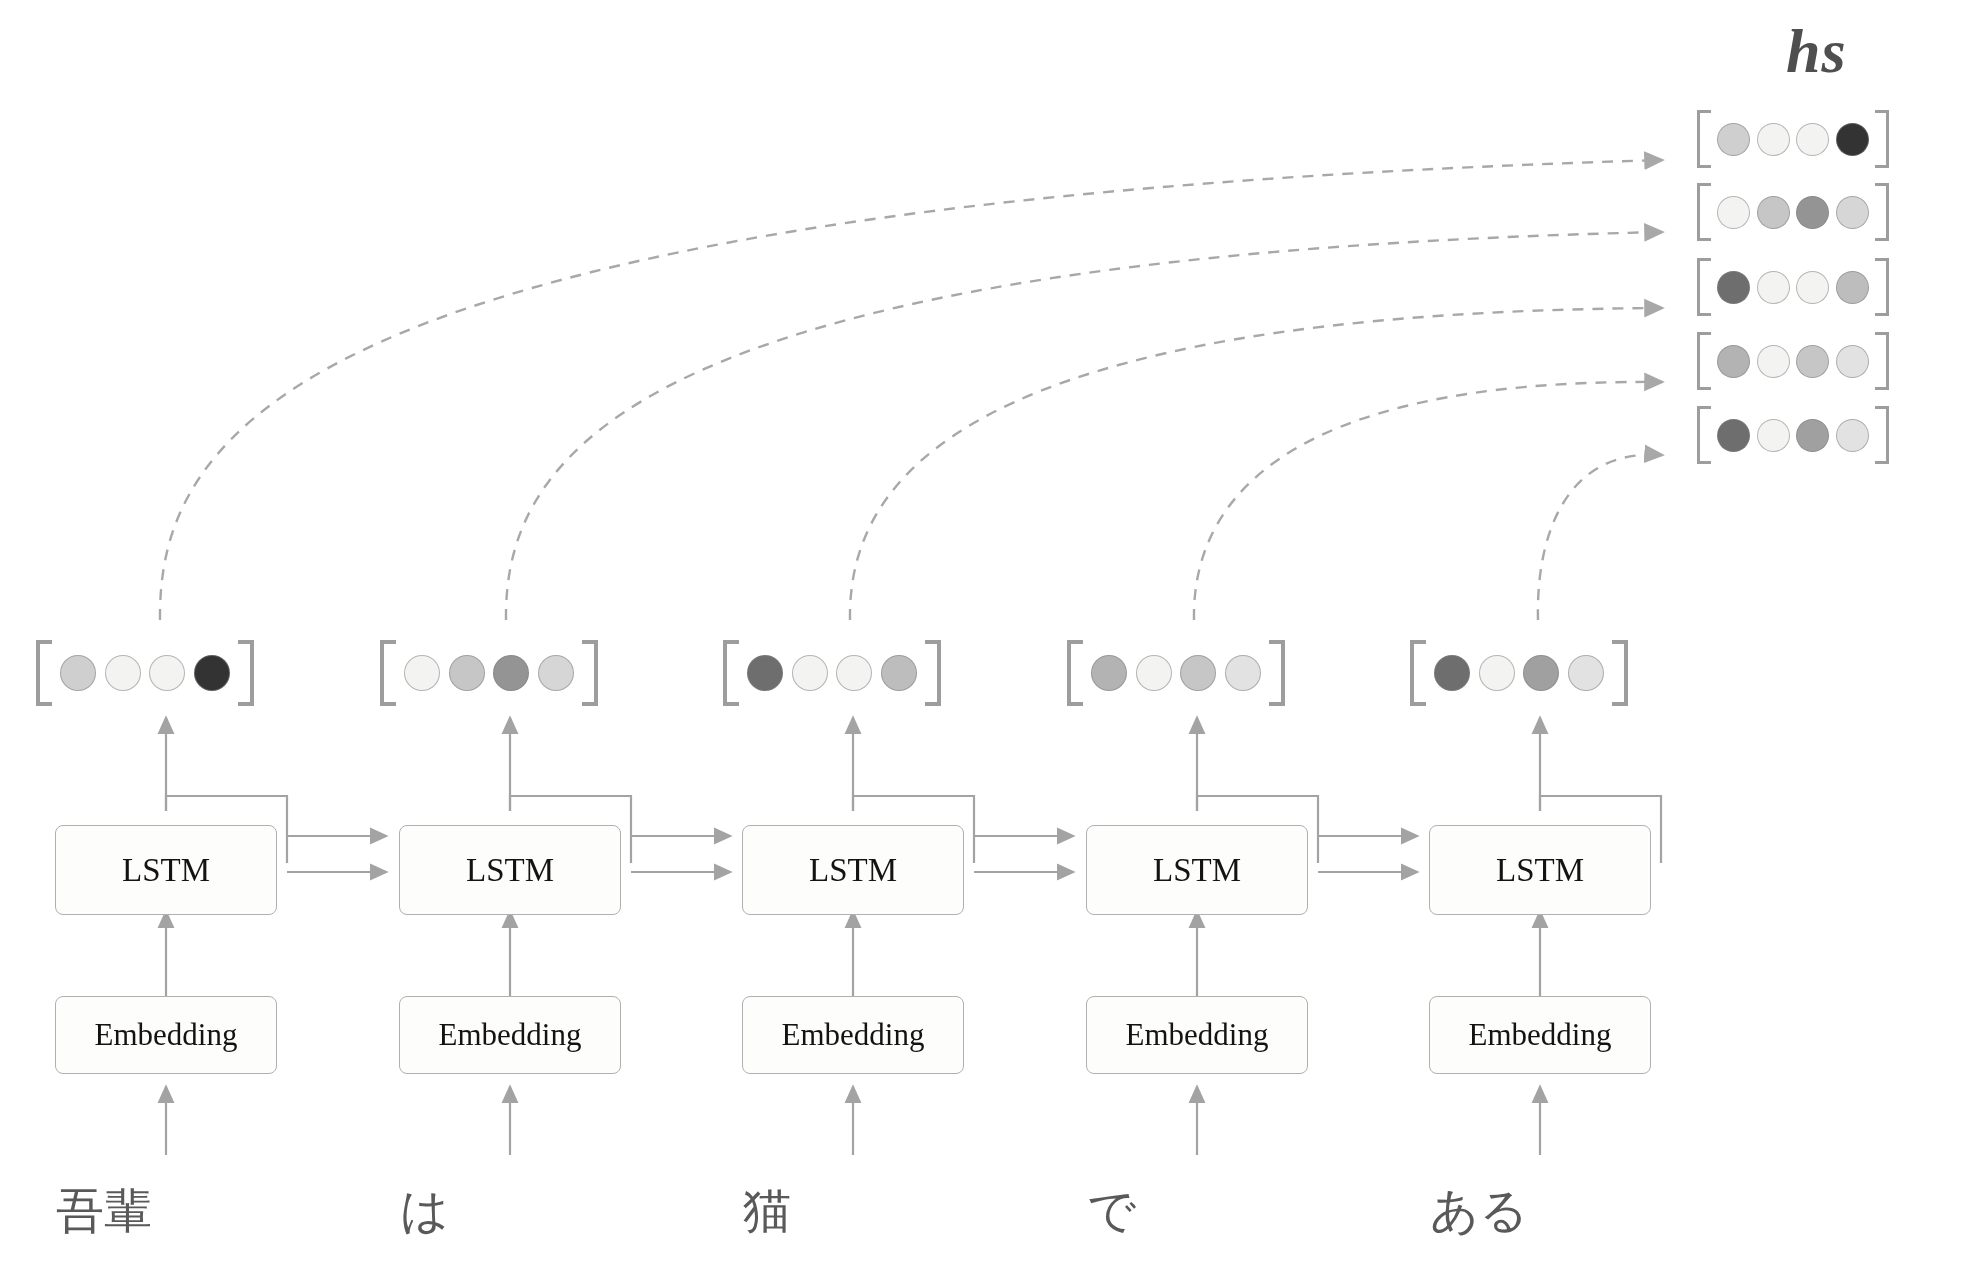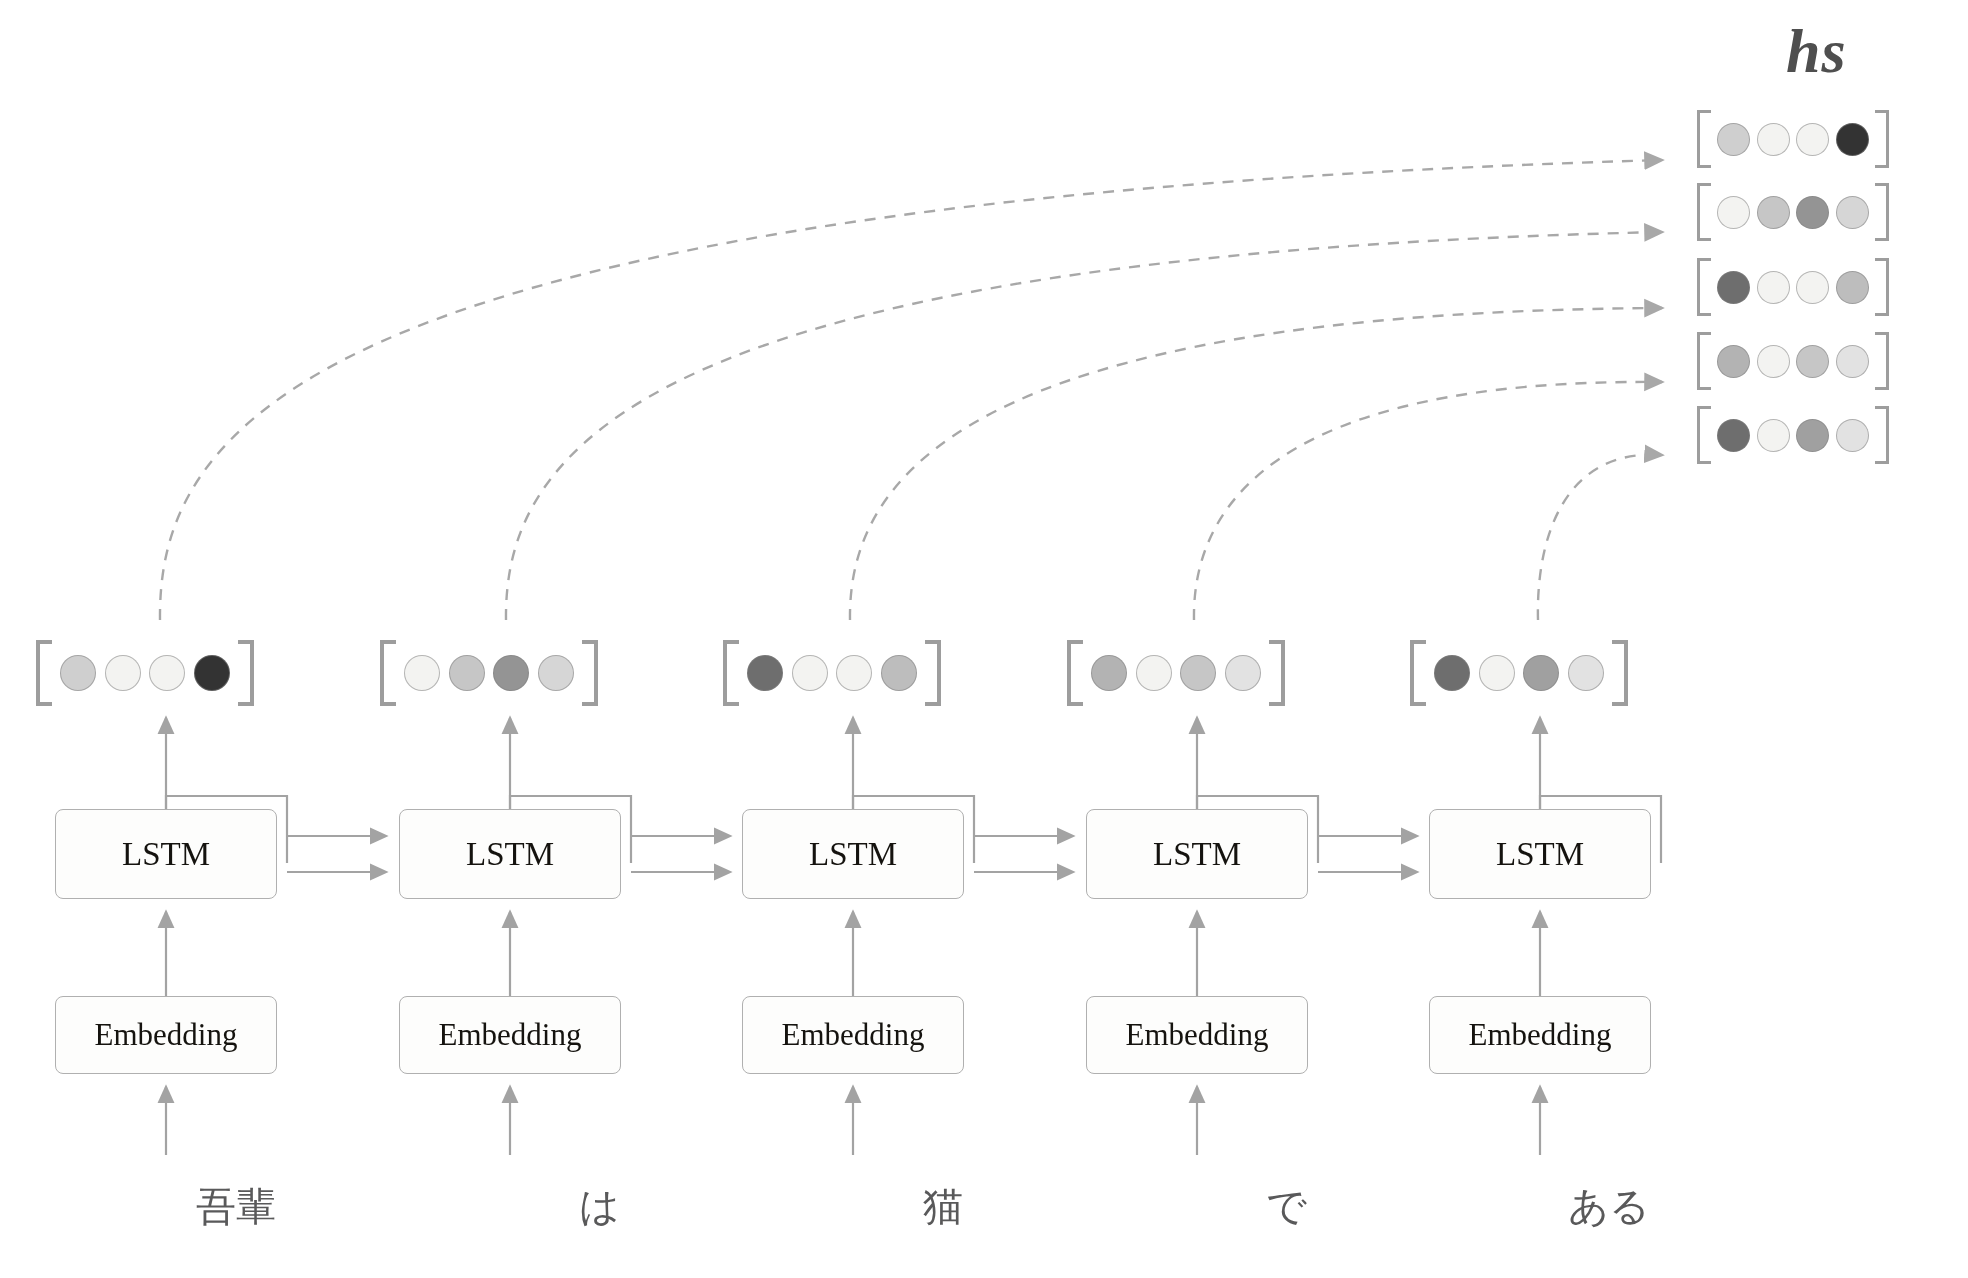--- a/index.html
+++ b/index.html
@@ -80,30 +80,30 @@
     box-sizing: border-box;
     background: #fdfdfc;
     border: 1.6px solid #b0b0b0;
     border-radius: 8px;
     display: flex;
     align-items: center;
     justify-content: center;
     color: #15130f;
     font-family: "Liberation Serif", "DejaVu Serif", serif;
   }
-  .lstm  { width: 222px; height: 90px; font-size: 33px; }
+  .lstm  { width: 222px; height: 90px; font-size: 33px; margin-top: 16px; }
   .embed { width: 222px; height: 78px; font-size: 31px; }
 
   
   .word {
     position: absolute;
     width: 220px;
-    text-align: right;
+    text-align: left;
     font-family: "DejaVu Sans", "Liberation Sans", sans-serif;
-    font-size: 40px;
+    font-size: 48px;
     color: #59595a;
     line-height: 1;
   }
 </style>
 </head>
 <body>
 
 <div id="stage">
 
   <svg id="wires" viewBox="0 0 1968 1278" width="1968" height="1278">

